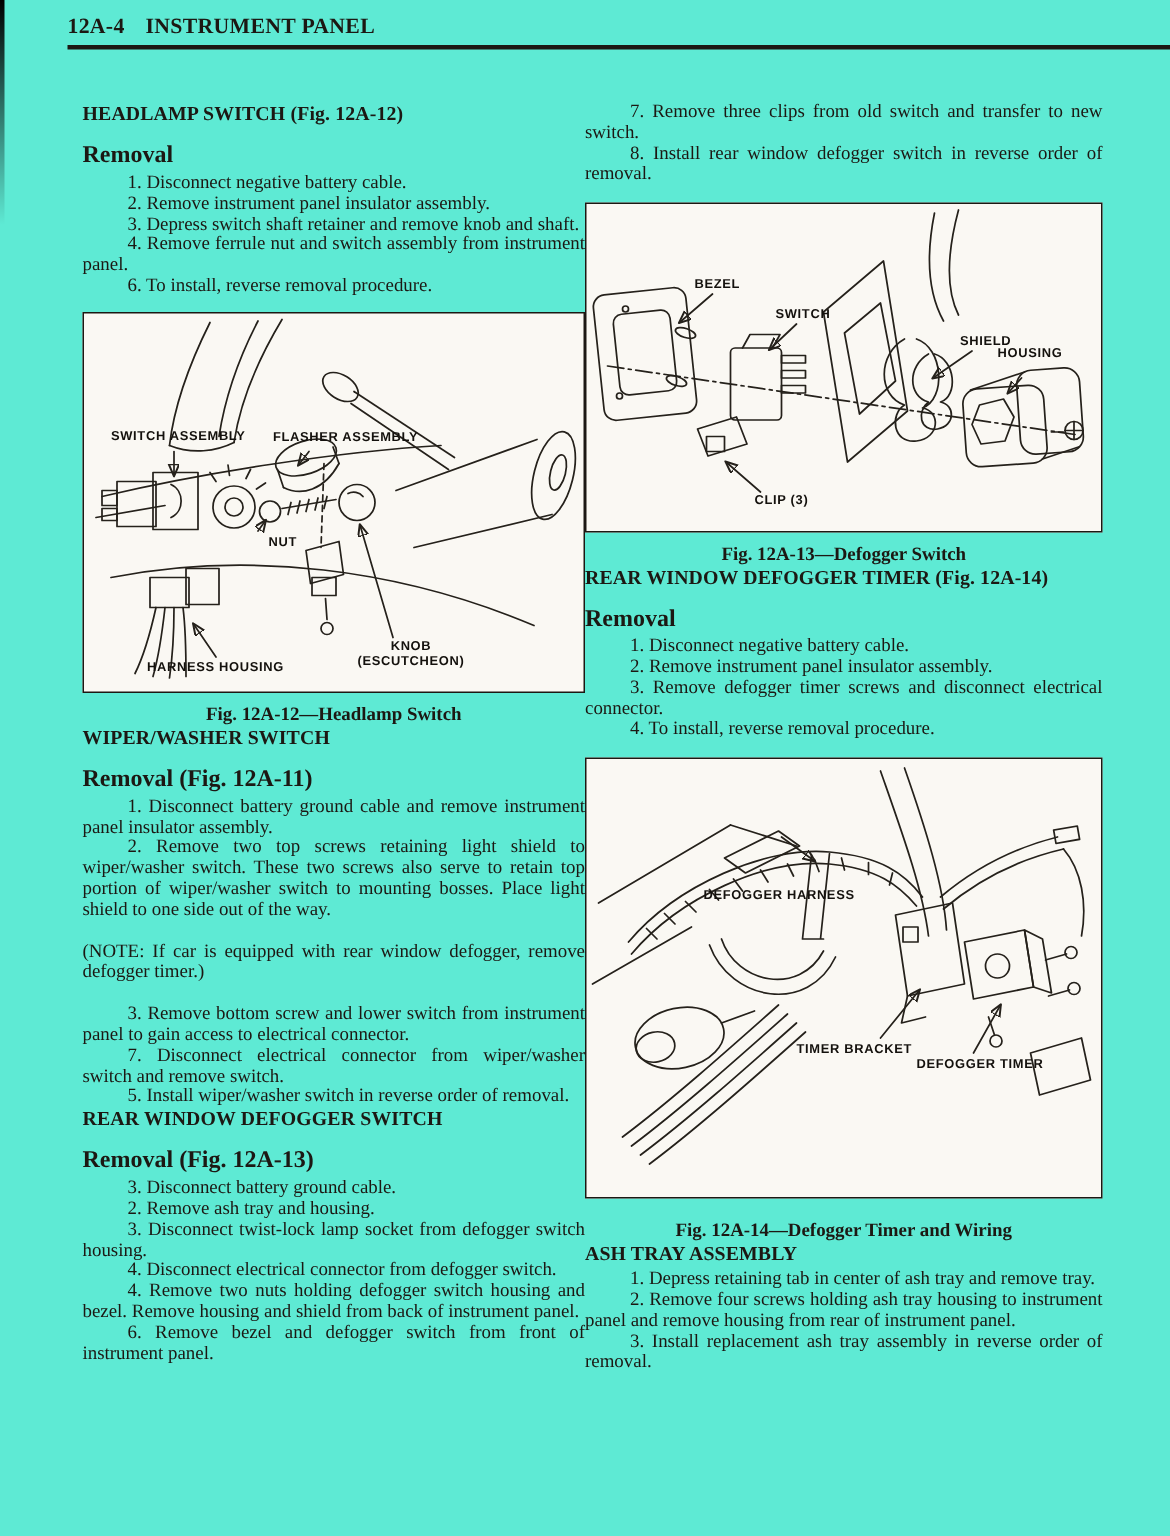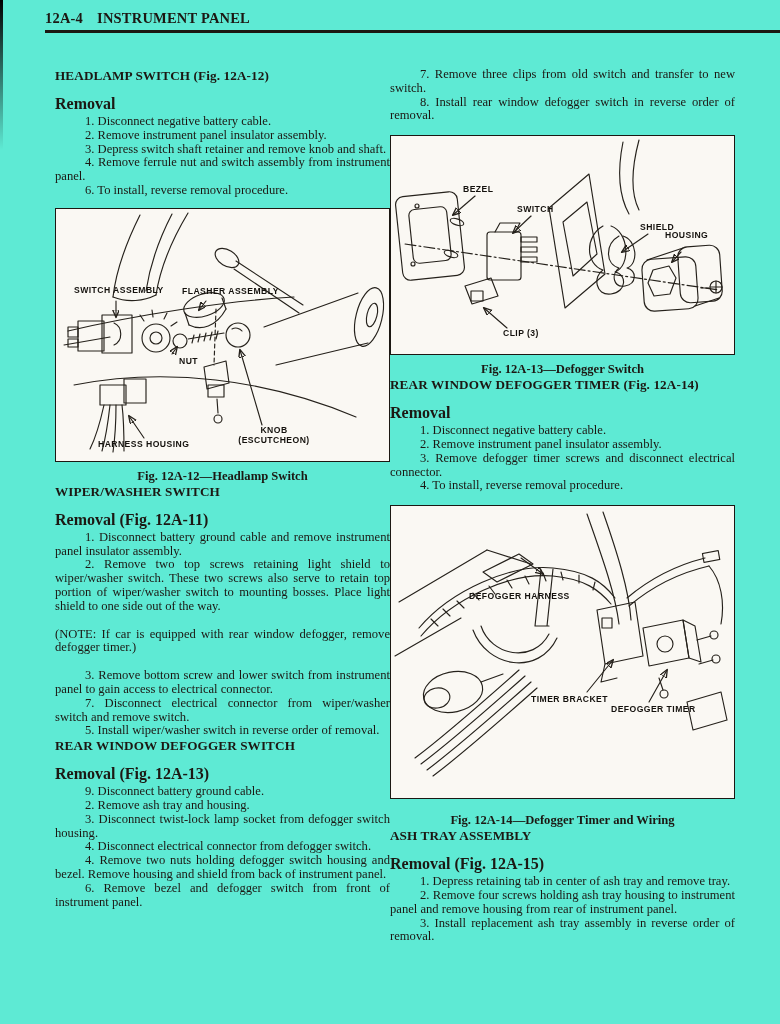--- a/index.html
+++ b/index.html
@@ -148,21 +148,21 @@
       <h3 class="rem mt13">Removal (Fig. 12A-11)</h3>
       <p class="step first">1. Disconnect battery ground cable and remove instrument panel insulator assembly.</p>
       <p class="step">2. Remove two top screws retaining light shield to wiper/washer switch. These two screws also serve to retain top portion of wiper/washer switch to mounting bosses. Place light shield to one side out of the way.</p>
       <p class="note">(NOTE: If car is equipped with rear window defogger, remove defogger timer.)</p>
       <p class="step">3. Remove bottom screw and lower switch from instrument panel to gain access to electrical connector.</p>
       <p class="step">7. Disconnect electrical connector from wiper/washer switch and remove switch.</p>
       <p class="step">5. Install wiper/washer switch in reverse order of removal.</p>
 
       <h2 class="sec mt15">REAR WINDOW DEFOGGER SWITCH</h2>
       <h3 class="rem mt12">Removal (Fig. 12A-13)</h3>
-      <p class="step first">9. Disconnect battery ground cable.</p>
+      <p class="step first">3. Disconnect battery ground cable.</p>
       <p class="step">2. Remove ash tray and housing.</p>
       <p class="step">3. Disconnect twist-lock lamp socket from defogger switch housing.</p>
       <p class="step">4. Disconnect electrical connector from defogger switch.</p>
       <p class="step">4. Remove two nuts holding defogger switch housing and bezel. Remove housing and shield from back of instrument panel.</p>
       <p class="step">6. Remove bezel and defogger switch from front of instrument panel.</p>
     </div>
 
     <div class="col col-r">
 
       <p class="step" style="margin-top:0;">7. Remove three clips from old switch and transfer to new switch.</p>
@@ -297,19 +297,18 @@
             <path d="M258,196 L276,164" marker-end="url(#ah3)"></path>
           </svg>
           <div class="fl" style="left:78px; top:38px;margin-top:47px;">DEFOGGER HARNESS</div>
           <div class="fl" style="left:140px; top:188px;">TIMER BRACKET</div>
           <div class="fl" style="left:220px; top:198px;">DEFOGGER TIMER</div>
         </div>
         <figcaption style="margin-top:14px;">Fig. 12A-14—Defogger Timer and Wiring</figcaption>
       </figure>
 
       <h2 class="sec mt16">ASH TRAY ASSEMBLY</h2>
-      <h3 class="rem mt13">Removal (Fig. 12A-15)</h3>
       <p class="step first">1. Depress retaining tab in center of ash tray and remove tray.</p>
       <p class="step">2. Remove four screws holding ash tray housing to instrument panel and remove housing from rear of instrument panel.</p>
       <p class="step">3. Install replacement ash tray assembly in reverse order of removal.</p>
     </div>
   </div>
 </div>
 
 </body></html>

